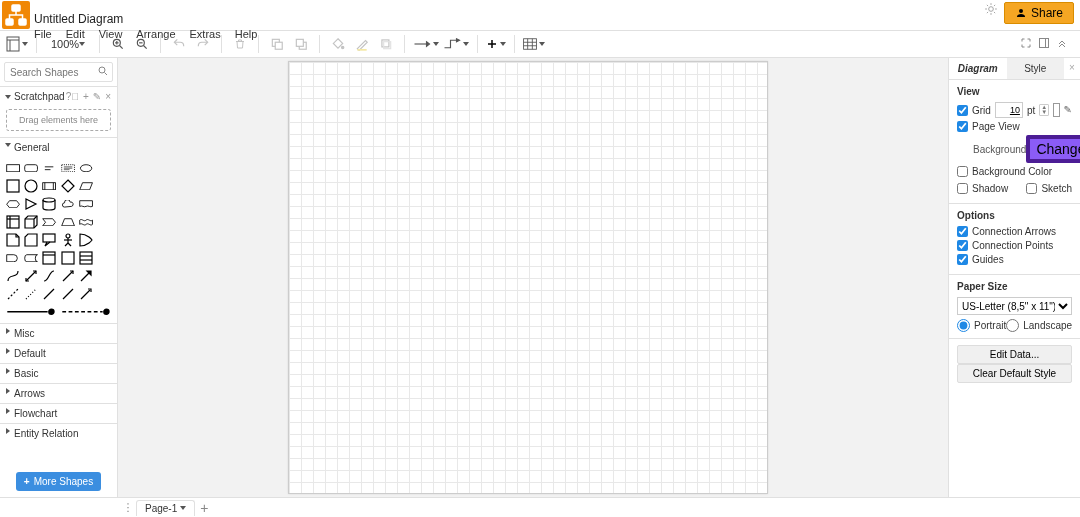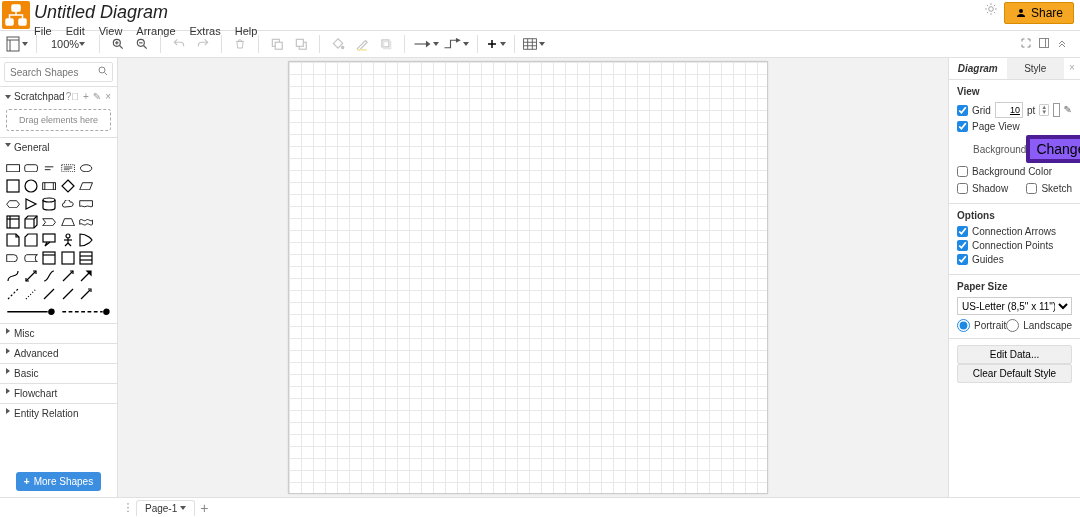--- a/index.html
+++ b/index.html
@@ -18,21 +18,21 @@
     --scratch-border:#aaa;
     --button-blue:#3b8ee0;
   }
   *{box-sizing:border-box;font-family:Arial,Helvetica,sans-serif;}
   html,body{margin:0;padding:0;height:100%;width:100%;background:#fff;color:var(--text);font-size:11px;overflow:hidden;}
   
   .topbar{display:flex;align-items:flex-start;height:30px;}
   .logo{width:28px;height:28px;margin:1px 4px 0 2px;background:var(--orange);border-radius:2px;position:relative;}
   .logo svg{position:absolute;inset:3px;}
   .title-block{display:flex;flex-direction:column;}
-  .doc-title{font-size:18px;color:#222;margin-top:2px;font-style:italic;}
+  .doc-title{font-size:12px;color:#222;margin-top:12px;}
   .spacer{flex:1;}
   .gear-top{margin:2px 6px 0 0;color:#999;}
   
   .menubar{display:flex;gap:14px;font-size:11px;color:#333;margin-top:2px;}
   .menubar span{cursor:pointer;}
   .share-btn{background:var(--orange-btn);border:1px solid #d98c00;color:#000;padding:3px 10px;border-radius:2px;display:flex;align-items:center;gap:4px;font-size:12px;margin:2px 6px 0 0;cursor:pointer;}
   .share-btn svg{width:12px;height:12px;}
   
   .toolbar{display:flex;align-items:center;height:28px;border-top:1px solid var(--panel-border);border-bottom:1px solid var(--panel-border);padding:0 6px;gap:4px;}
   .tbtn{min-width:20px;height:20px;display:flex;align-items:center;justify-content:center;color:#555;cursor:pointer;border-radius:2px;}
@@ -557,25 +557,29 @@
           </svg>
         </div>
     </div>
 
     <div class="section-head">
         <span class="tri"></span>
         <span>Misc</span>
       </div>
     <div class="section-head">
         <span class="tri"></span>
-        <span>Advanced</span>
+        <span>Default</span>
       </div>
     <div class="section-head">
         <span class="tri"></span>
         <span>Basic</span>
+      </div>
+    <div class="section-head">
+        <span class="tri"></span>
+        <span>Arrows</span>
       </div>
     <div class="section-head">
         <span class="tri"></span>
         <span>Flowchart</span>
       </div>
     <div class="section-head">
         <span class="tri"></span>
         <span>Entity Relation</span>
       </div>
 

